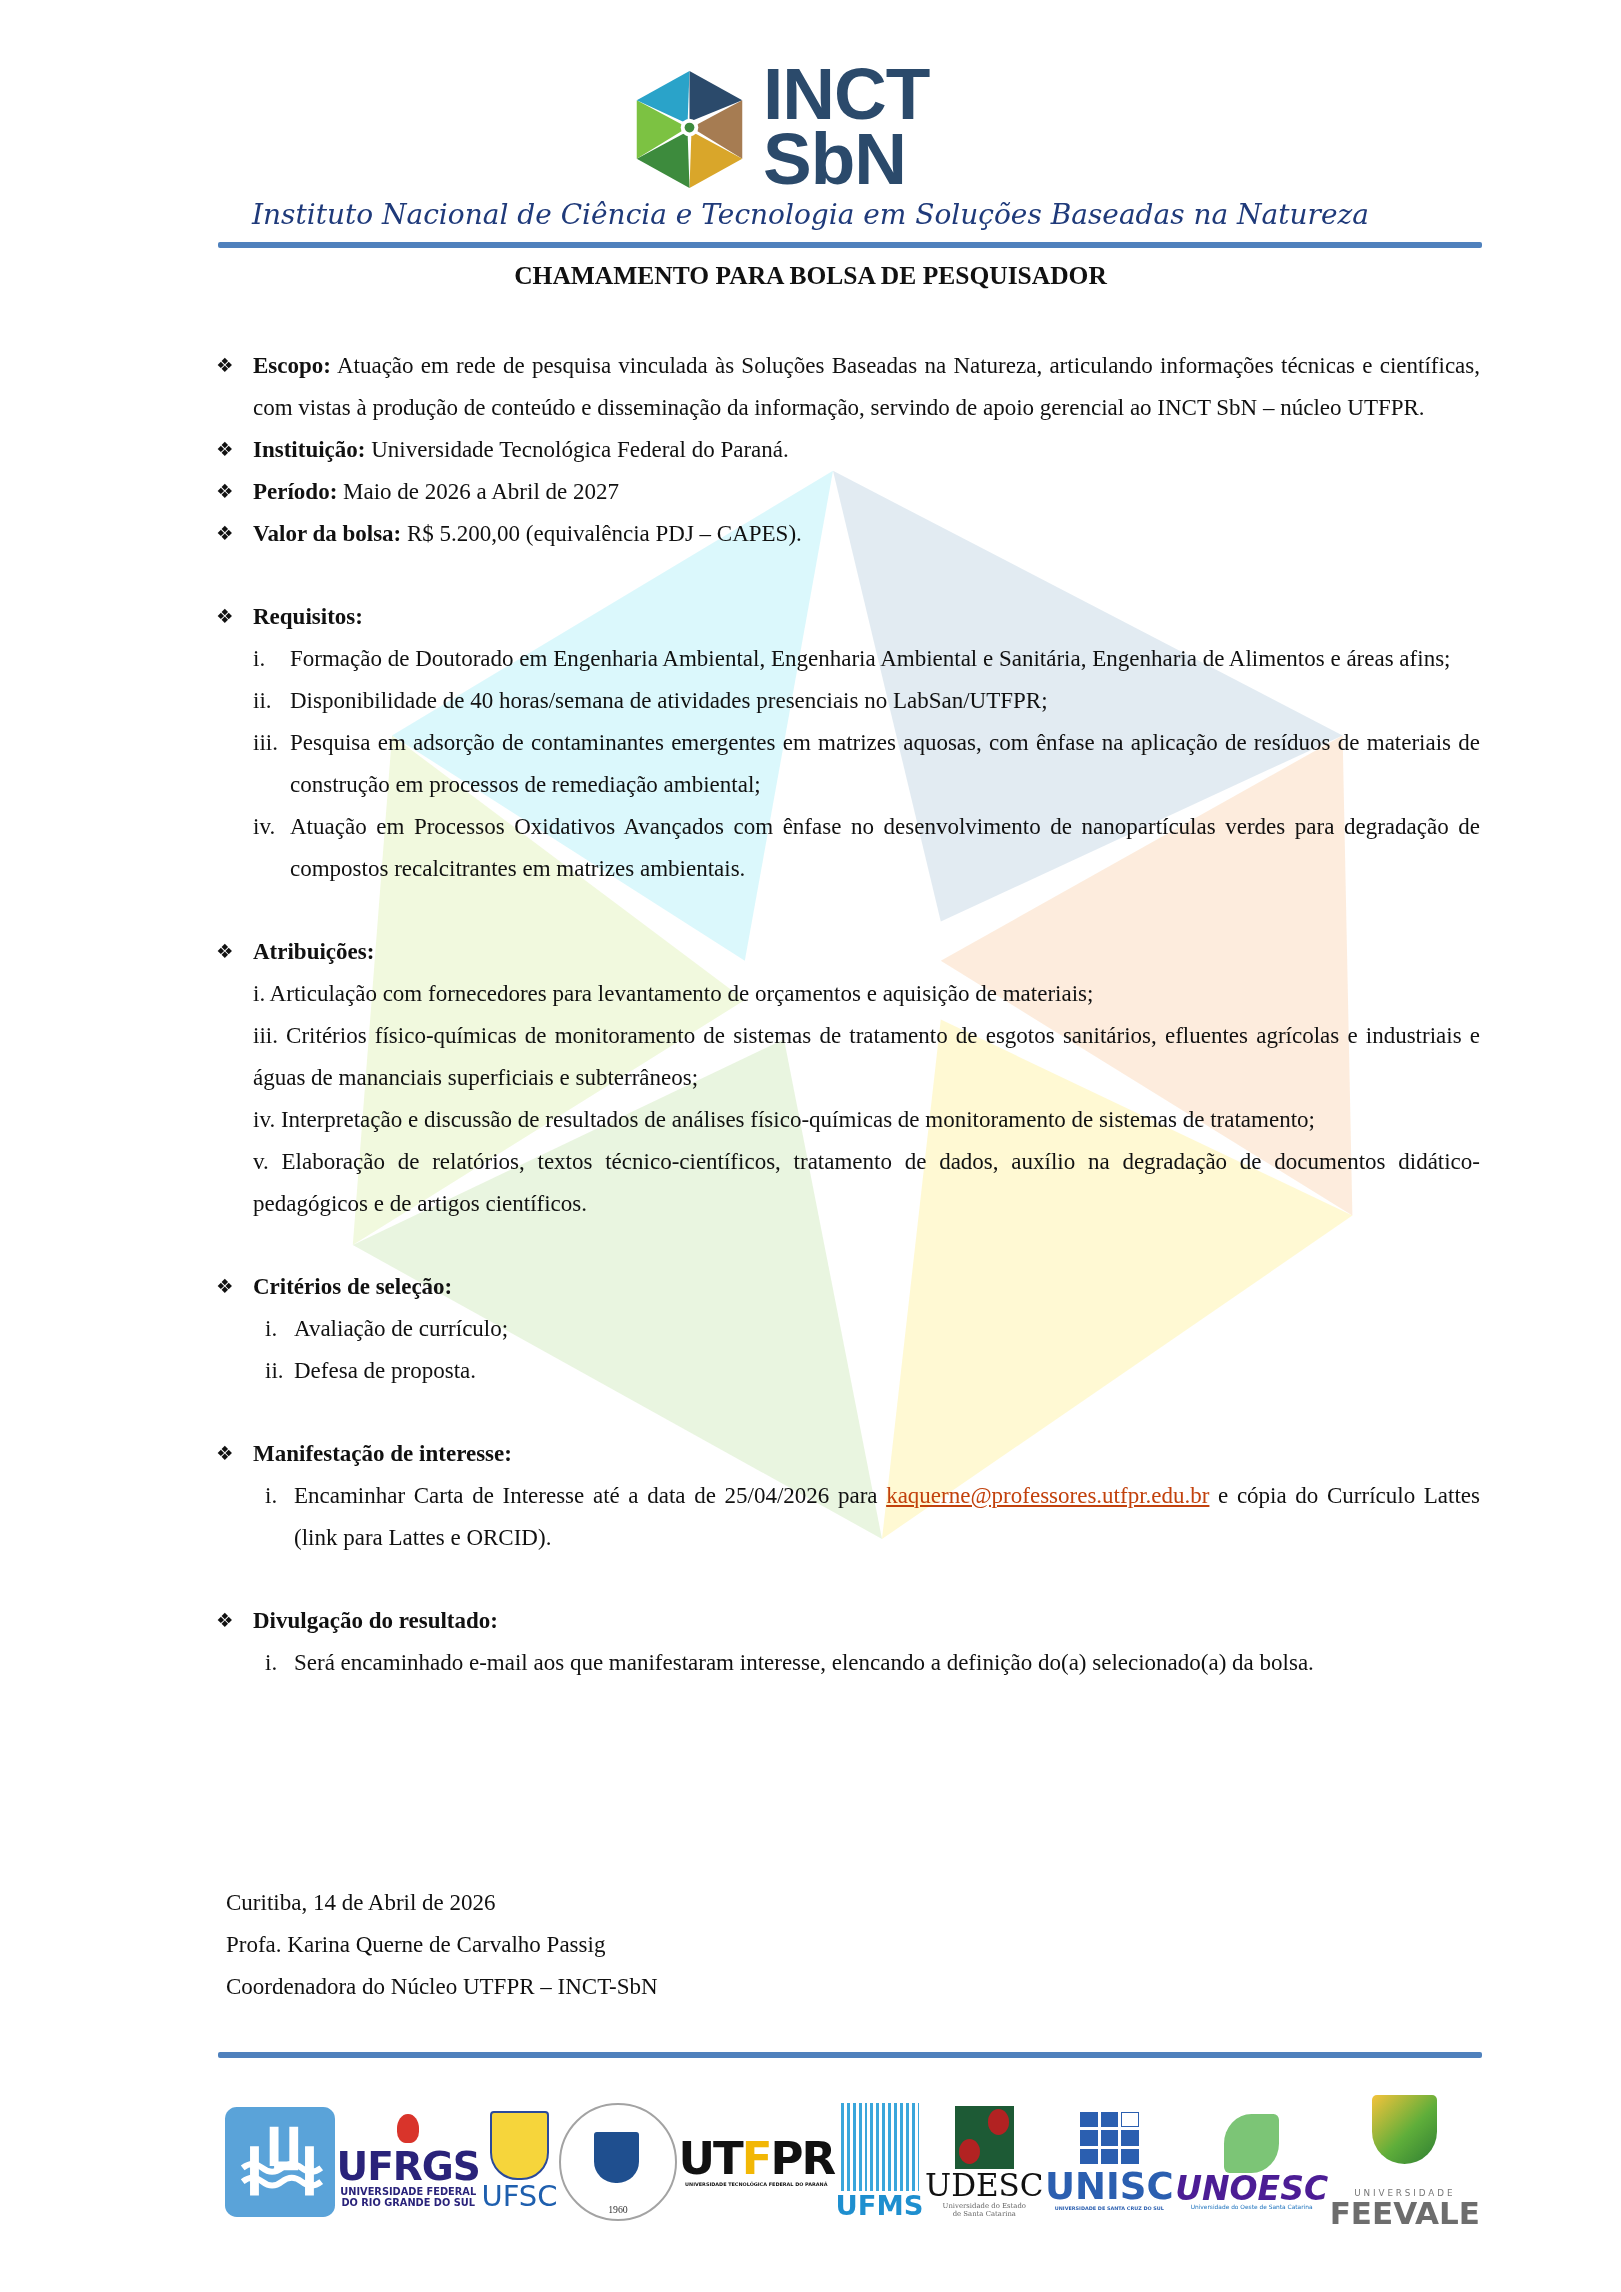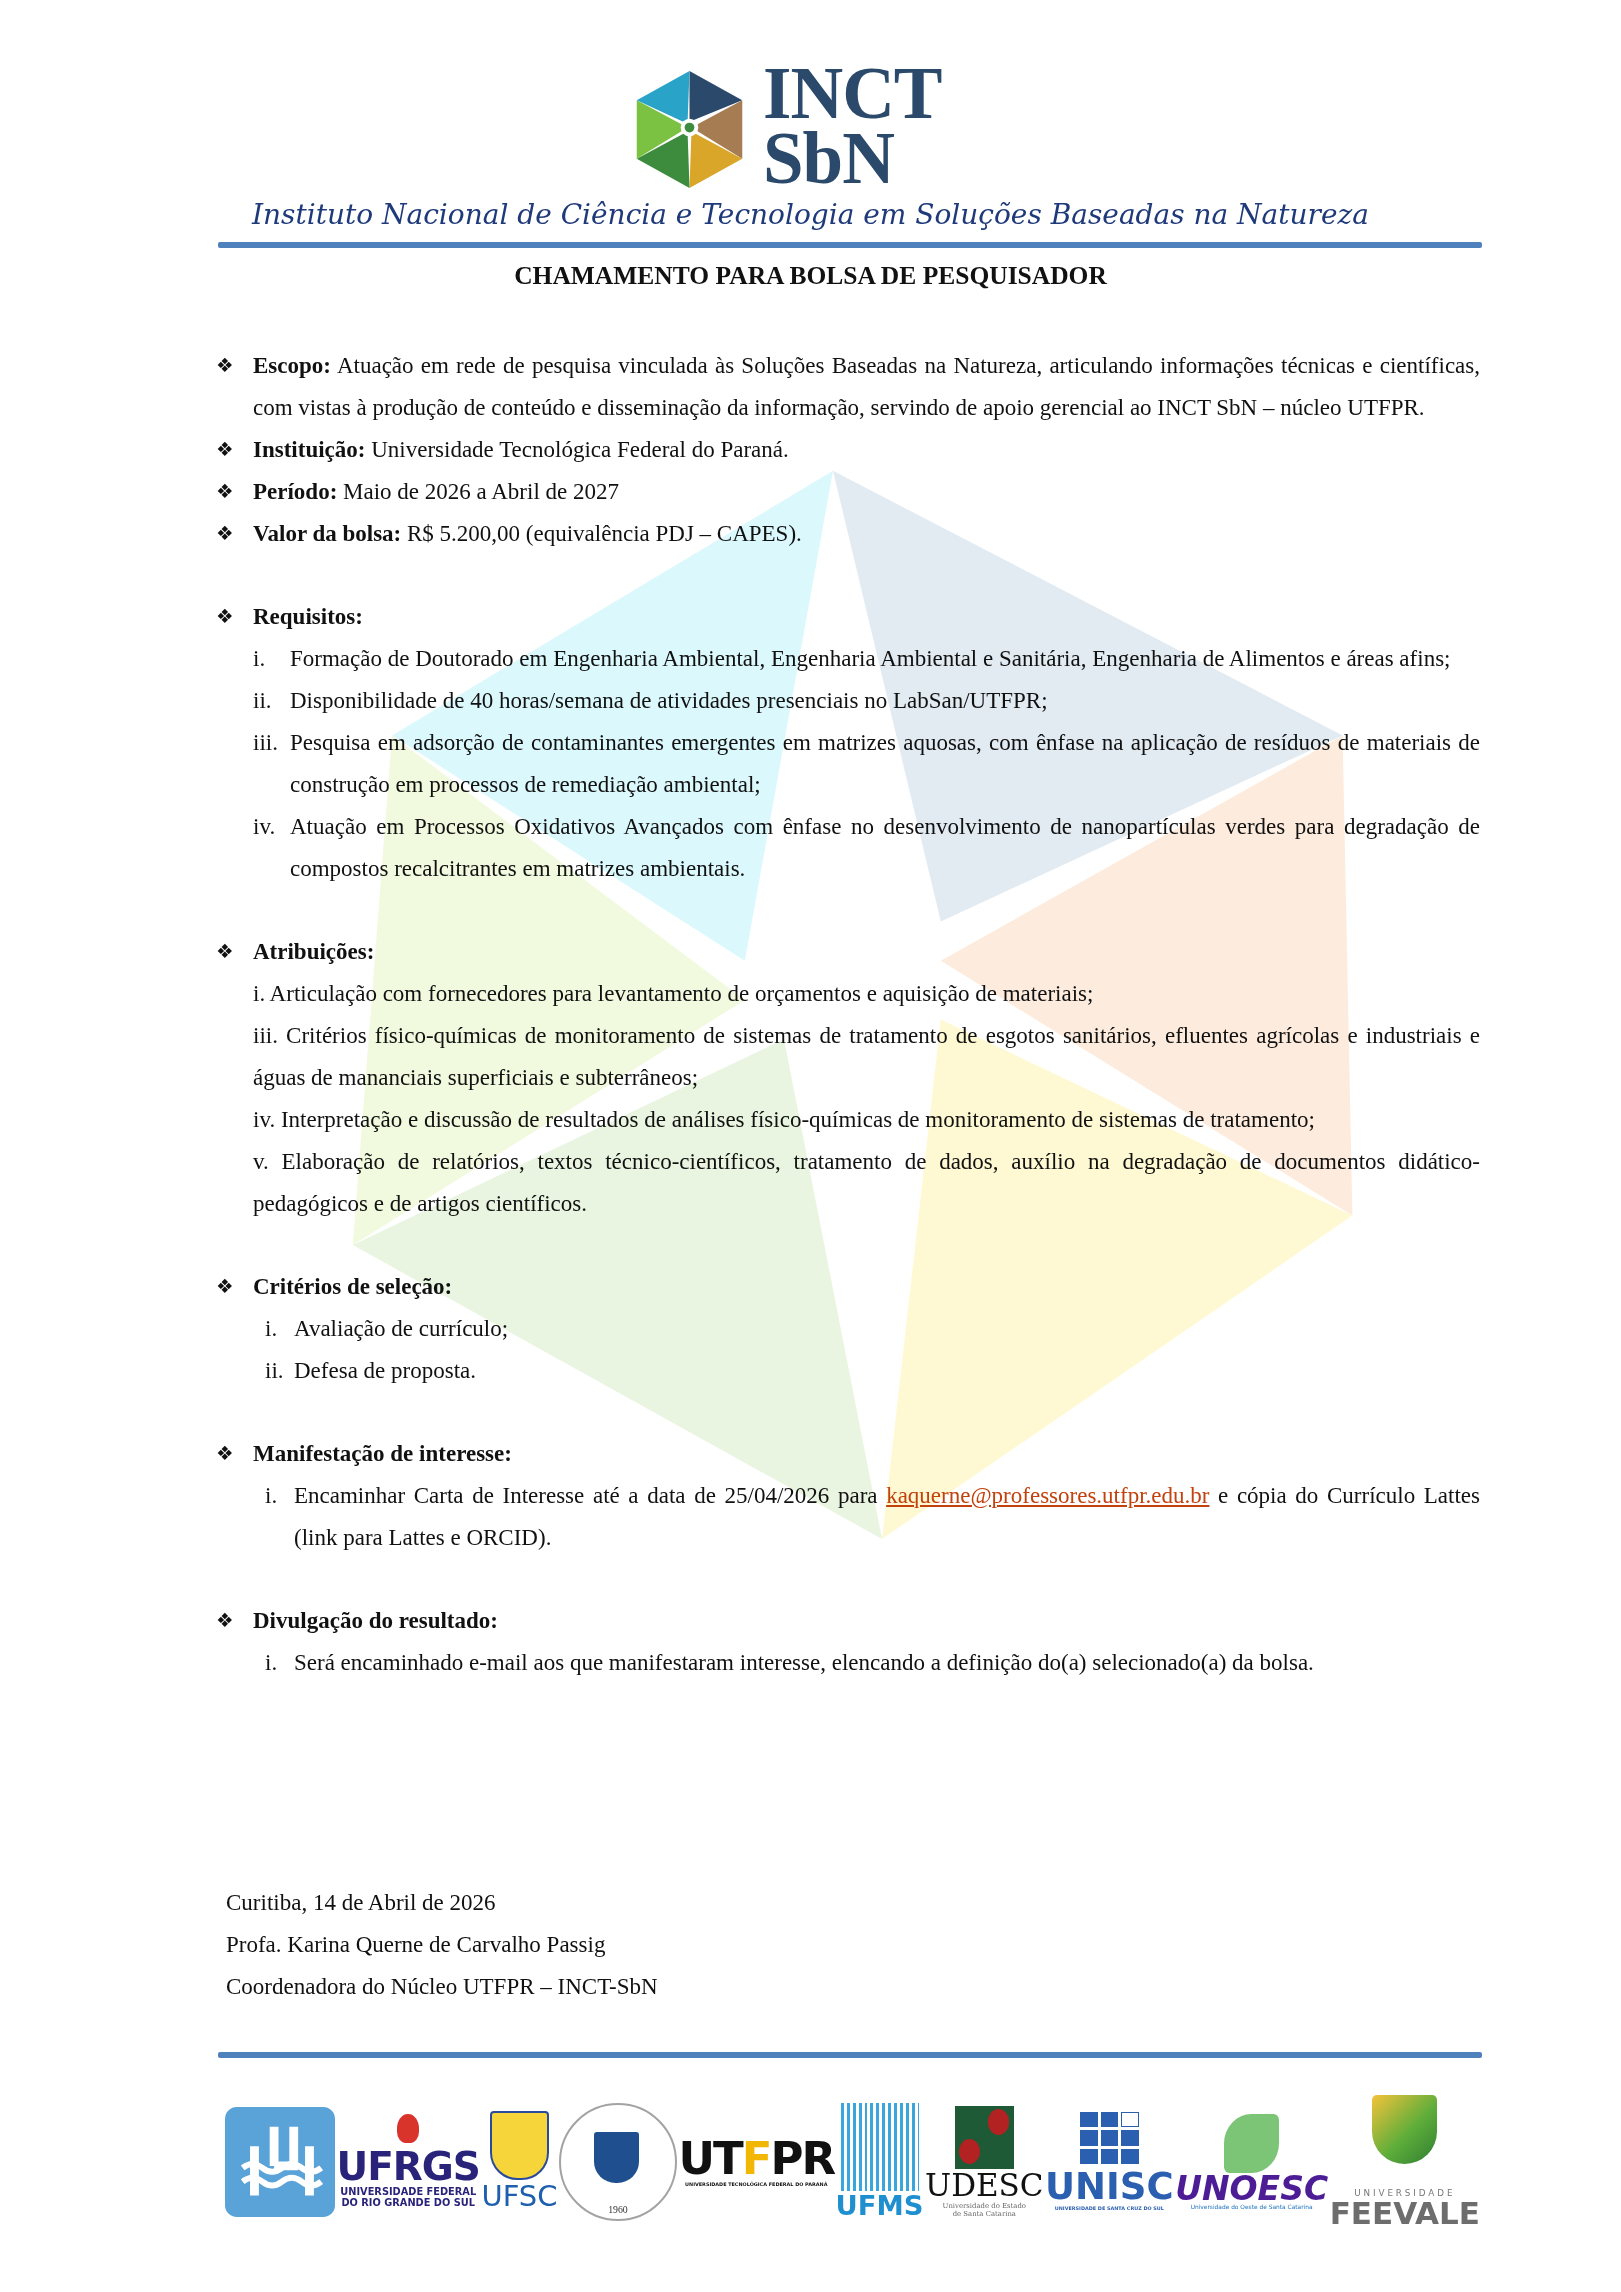--- a/index.html
+++ b/index.html
@@ -5,21 +5,21 @@
     html, body { margin: 0; padding: 0; background: #ffffff; }
     body { width: 1621px; height: 2293px; position: relative; overflow: hidden;
            font-family: "Liberation Serif", "DejaVu Serif", serif; color: #111; }
 
     
     .watermark { position: absolute; left: 196px; top: 412px; width: 1274px; height: 1176px; z-index: 0; }
 
     
     .header { position: absolute; top: 0; left: 0; width: 1621px; height: 255px; z-index: 2; }
     .logo-mark { position: absolute; left: 627px; top: 67px; width: 125px; height: 125px; }
-    .logo-text { position: absolute; left: 763px; top: 61px; font-family: Liberation Serif, serif;
+    .logo-text { position: absolute; left: 763px; top: 61px; font-family: Liberation Sans, sans-serif;
                  font-weight: bold; color: #2b4a6b; line-height: 65px; font-size: 73px; letter-spacing: -1px; }
     .logo-text span { display: block; }
     .header-subtitle { position: absolute; top: 198px; left: 0; width: 1621px; text-align: center;
                        font-family: "DejaVu Serif", serif; font-style: italic; font-size: 28px; color: #1f3a7a; }
     .rule { position: absolute; left: 218px; width: 1264px; height: 5.9px; background: #4f81bd; border-radius: 2px; }
     .rule.top { top: 242px; }
     .rule.bottom { top: 2052px; }
 
     .doc-title { position: absolute; top: 261px; left: 0; width: 1621px; text-align: center; font-weight: bold;
                  font-size: 25.5px; z-index: 2; }

